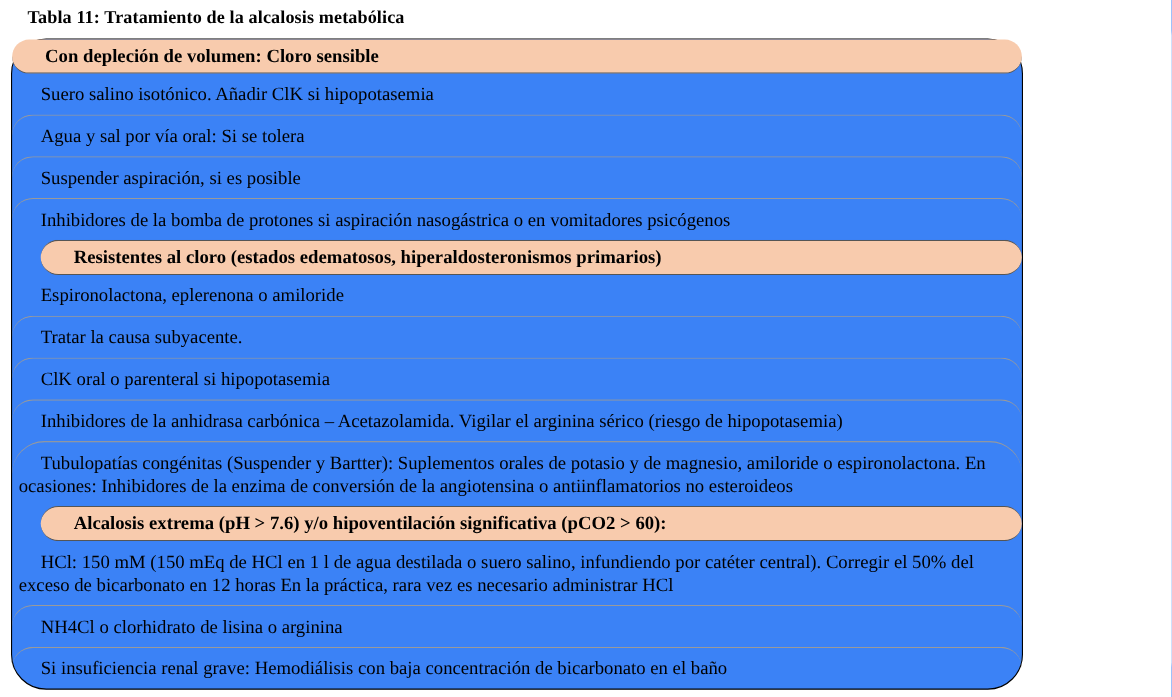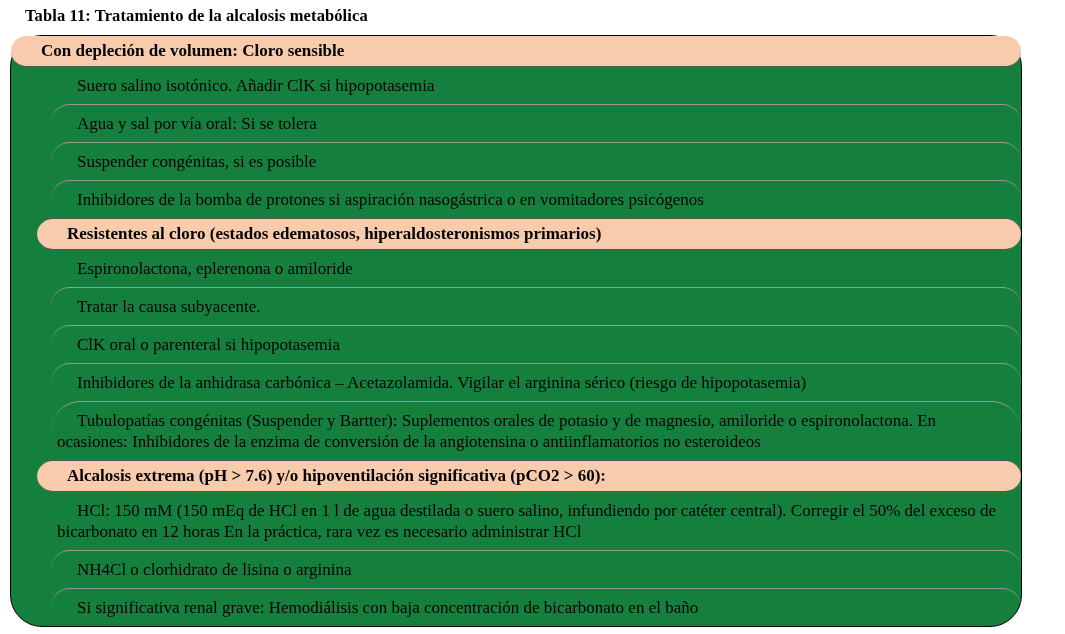--- a/index.html
+++ b/index.html
@@ -13,64 +13,63 @@
   }
   .page { padding: 6px 10px 0 10px; }
   .doc-title {
     font-size: 16.5px;
     font-weight: bold;
     margin-left: 15px;
     margin-bottom: 9px;
     letter-spacing: 0.1px;
   }
   .table {
-    width: 1012px;
+    width: 920px;
     border: 1px solid #000000;
-    background: #15803d;
+    background: #3b82f6;
   }
   .hdr {
     background: #F8CBAD;
     font-weight: bold;
     font-size: 17px;
     line-height: 21px;
     padding: 4px 10px 5px 30px;
     border-bottom: 1px solid #555555;
   }
   .hdr:not(:first-child) { border-top: 1px solid #555555; margin-left: 26px; }
   .row {
     font-size: 17px;
     line-height: 21px;
     padding: 8px 12px 8px 6px;
     text-indent: 20px;
-    margin-left: 40px;
   }
   .row + .row { border-top: 1px solid #9a9a9a; }
 </style>
 </head>
 <body>
 
 <div class="page">
 
   <div class="doc-title">Tabla 11: Tratamiento de la alcalosis metabólica</div>
 
   <div class="table">
 
     <div class="hdr" style="background: rgb(248, 203, 173);">Con depleción de volumen: Cloro sensible</div>
     <div class="row">Suero salino isotónico. Añadir ClK si hipopotasemia</div>
     <div class="row">Agua y sal por vía oral: Si se tolera</div>
-    <div class="row">Suspender congénitas, si es posible</div>
+    <div class="row">Suspender aspiración, si es posible</div>
     <div class="row">Inhibidores de la bomba de protones si aspiración nasogástrica o en vomitadores psicógenos</div>
 
     <div class="hdr" style="background: rgb(248, 203, 173);">Resistentes al cloro (estados edematosos, hiperaldosteronismos primarios)</div>
     <div class="row">Espironolactona, eplerenona o amiloride</div>
     <div class="row">Tratar la causa subyacente.</div>
     <div class="row">ClK oral o parenteral si hipopotasemia</div>
     <div class="row">Inhibidores de la anhidrasa carbónica – Acetazolamida. Vigilar el arginina sérico (riesgo de hipopotasemia)</div>
     <div class="row">Tubulopatías congénitas (Suspender y Bartter): Suplementos orales de potasio y de magnesio, amiloride o espironolactona. En ocasiones: Inhibidores de la enzima de conversión de la angiotensina o antiinflamatorios no esteroideos</div>
 
     <div class="hdr" style="background: rgb(248, 203, 173);">Alcalosis extrema (pH &gt; 7.6) y/o hipoventilación significativa (pCO2 &gt; 60):</div>
     <div class="row">HCl: 150 mM (150 mEq de HCl en 1 l de agua destilada o suero salino, infundiendo por catéter central). Corregir el 50% del exceso de bicarbonato en 12 horas En la práctica, rara vez es necesario administrar HCl</div>
     <div class="row">NH4Cl o clorhidrato de lisina o arginina</div>
-    <div class="row">Si significativa renal grave: Hemodiálisis con baja concentración de bicarbonato en el baño</div>
+    <div class="row">Si insuficiencia renal grave: Hemodiálisis con baja concentración de bicarbonato en el baño</div>
 
   </div>
 
 </div>
 
 </body></html>

